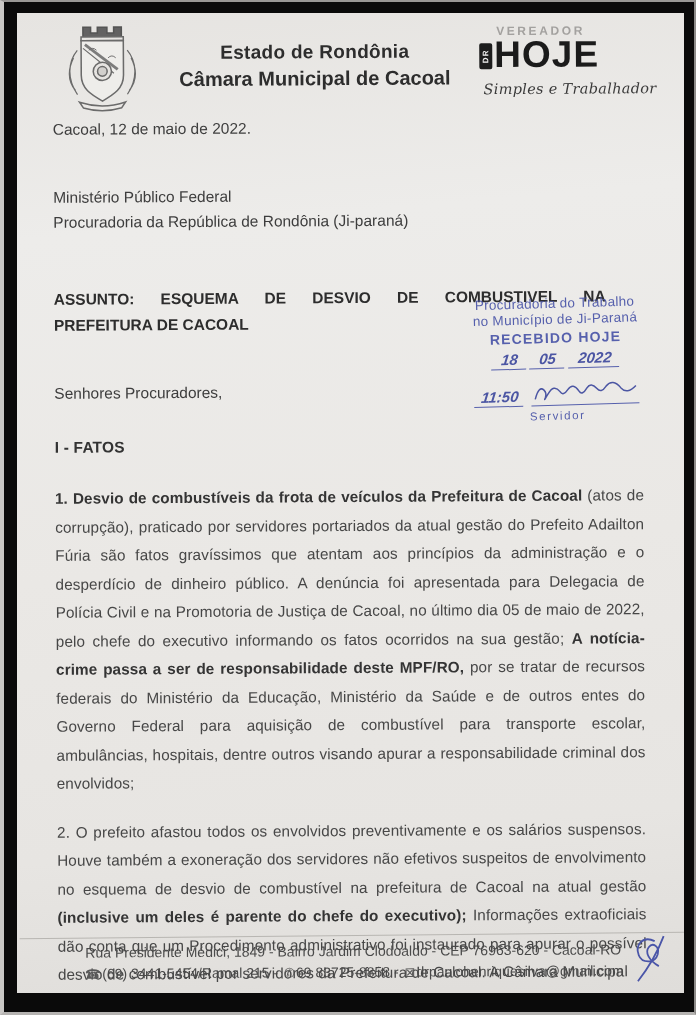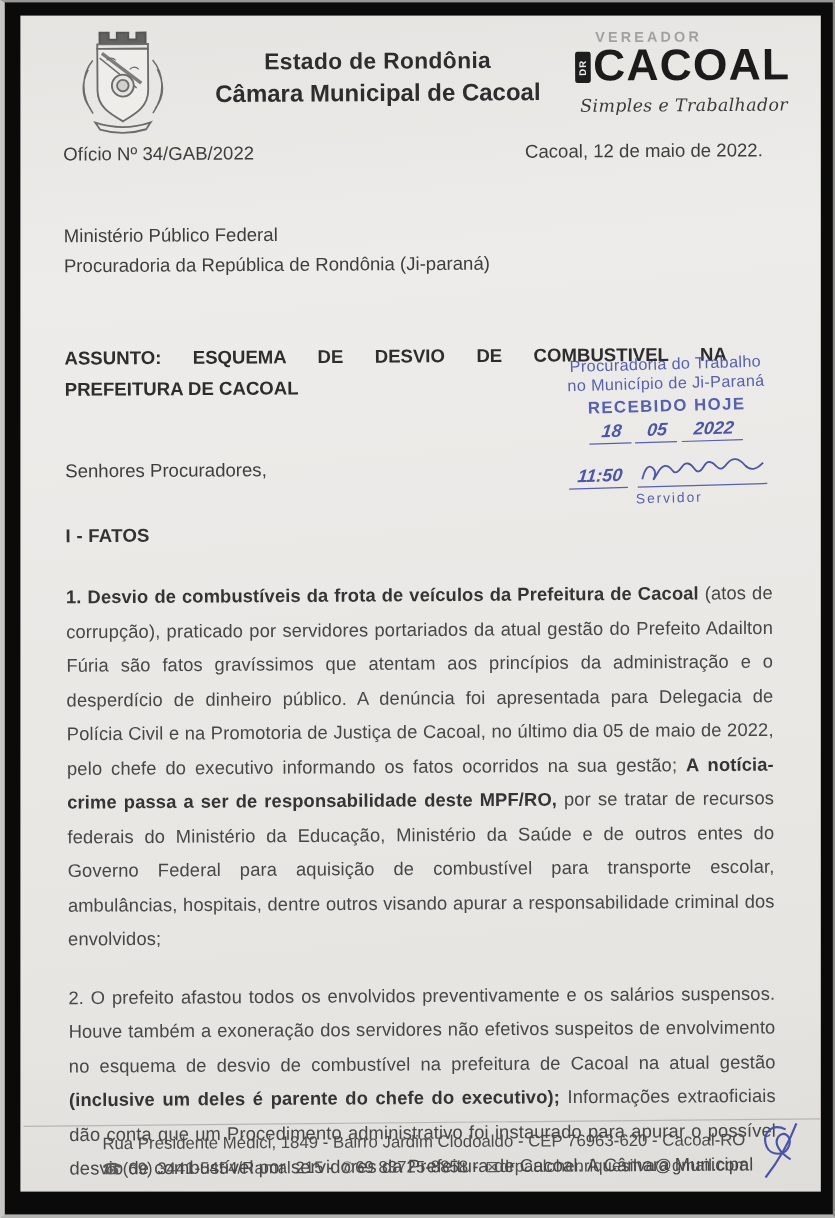--- a/index.html
+++ b/index.html
@@ -83,28 +83,27 @@
           <path d="M26 82 q24 8 48 0 l-4 6 q-20 6 -40 0 Z" fill="#eceae7"></path>
         </svg>
         <div class="org-title">
           <div class="org-state">Estado de Rondônia</div>
           <div class="org-chamber">Câmara Municipal de Cacoal</div>
         </div>
         <div class="logo">
           <div class="logo-role">VEREADOR</div>
           <div class="logo-row">
             <span class="logo-dr">DR</span>
-            <span class="logo-name">CACOAL</span>
+            <span class="logo-name">HOJE</span>
           </div>
           <div class="logo-slogan">Simples e Trabalhador</div>
         </div>
       </div>
 
       <div class="ref-row">
-        <span>Ofício Nº 34/GAB/2022</span>
         <span>Cacoal, 12 de maio de 2022.</span>
       </div>
 
       <div class="addressee">
         <div>Ministério Público Federal</div>
         <div>Procuradoria da República de Rondônia (Ji-paraná)</div>
       </div>
 
       <div class="subject">
         <div class="subject-l1">ASSUNTO: ESQUEMA DE DESVIO DE COMBUSTIVEL NA</div>

